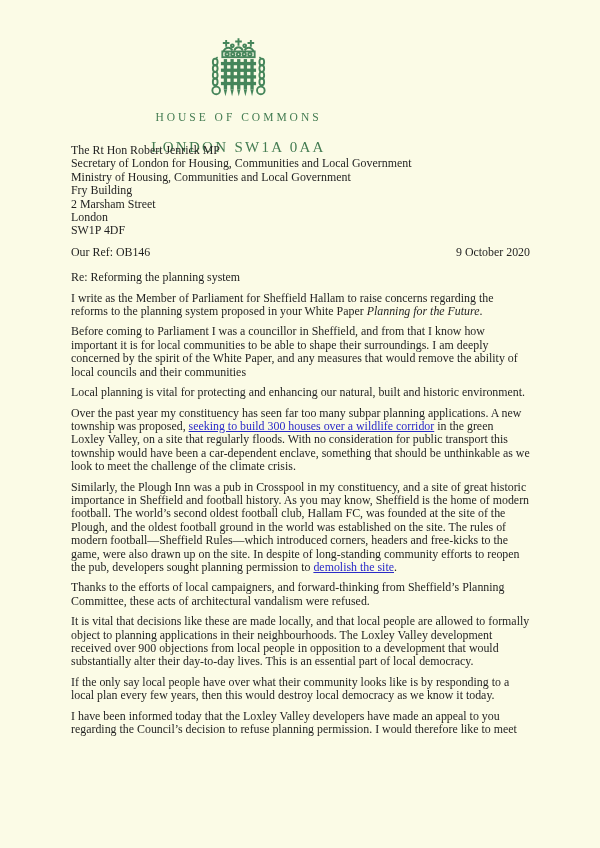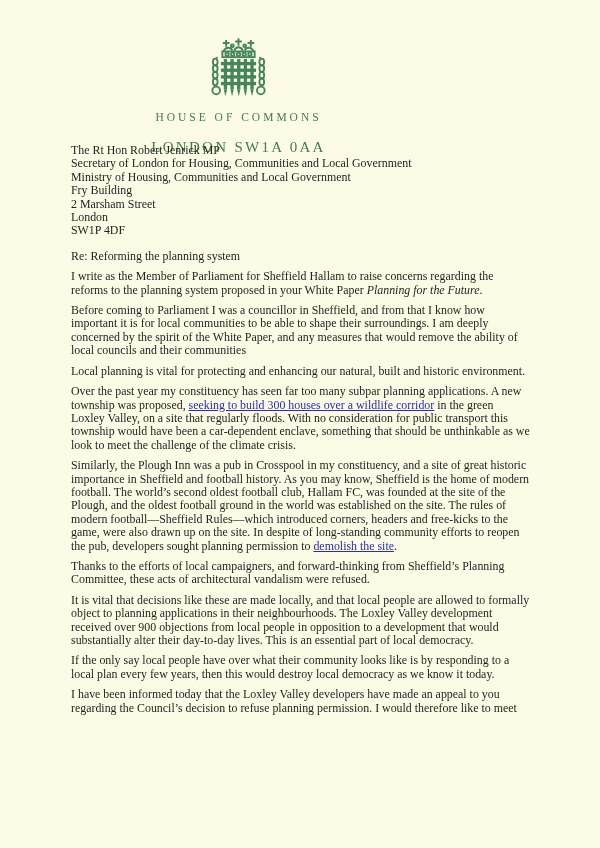--- a/index.html
+++ b/index.html
@@ -96,20 +96,24 @@
 <div class="content">
   <div>
       <div class="addr-line">The Rt Hon Robert Jenrick MP</div>
       <div class="addr-line">Secretary of London for Housing, Communities and Local Government</div>
       <div class="addr-line">Ministry of Housing, Communities and Local Government</div>
       <div class="addr-line">Fry Building</div>
       <div class="addr-line">2 Marsham Street</div>
       <div class="addr-line">London</div>
       <div class="addr-line">SW1P 4DF</div>
     </div>
+  <div class="ref-row">
+    <span>Our Ref: OB146</span>
+    <span>9 October 2020</span>
+  </div>
   <div class="subject">Re: Reforming the planning system</div>
   <div class="letter-body">
       <p><span>I write as the Member of Parliament for Sheffield Hallam to raise concerns regarding the reforms to the planning system proposed in your White Paper </span><em>Planning for the Future</em><span>.</span></p>
       <p><span>Before coming to Parliament I was a councillor in Sheffield, and from that I know how important it is for local communities to be able to shape their surroundings. I am deeply concerned by the spirit of the White Paper, and any measures that would remove the ability of local councils and their communities</span></p>
       <p><span>Local planning is vital for protecting and enhancing our natural, built and historic environment.</span></p>
       <p><span>Over the past year my constituency has seen far too many subpar planning applications. A new township was proposed, </span><a class="link" href="#">seeking to build 300 houses over a wildlife corridor</a><span> in the green Loxley Valley, on a site that regularly floods. With no consideration for public transport this township would have been a car-dependent enclave, something that should be unthinkable as we look to meet the challenge of the climate crisis.</span></p>
       <p><span>Similarly, the Plough Inn was a pub in Crosspool in my constituency, and a site of great historic importance in Sheffield and football history. As you may know, Sheffield is the home of modern football. The world’s second oldest football club, Hallam FC, was founded at the site of the Plough, and the oldest football ground in the world was established on the site. The rules of modern football—Sheffield Rules—which introduced corners, headers and free-kicks to the game, were also drawn up on the site. In despite of long-standing community efforts to reopen the pub, developers sought planning permission to </span><a class="link" href="#">demolish the site</a><span>.</span></p>
       <p><span>Thanks to the efforts of local campaigners, and forward-thinking from Sheffield’s Planning Committee, these acts of architectural vandalism were refused.</span></p>
       <p><span>It is vital that decisions like these are made locally, and that local people are allowed to formally object to planning applications in their neighbourhoods. The Loxley Valley development received over 900 objections from local people in opposition to a development that would substantially alter their day-to-day lives. This is an essential part of local democracy.</span></p>
       <p><span>If the only say local people have over what their community looks like is by responding to a local plan every few years, then this would destroy local democracy as we know it today.</span></p>

